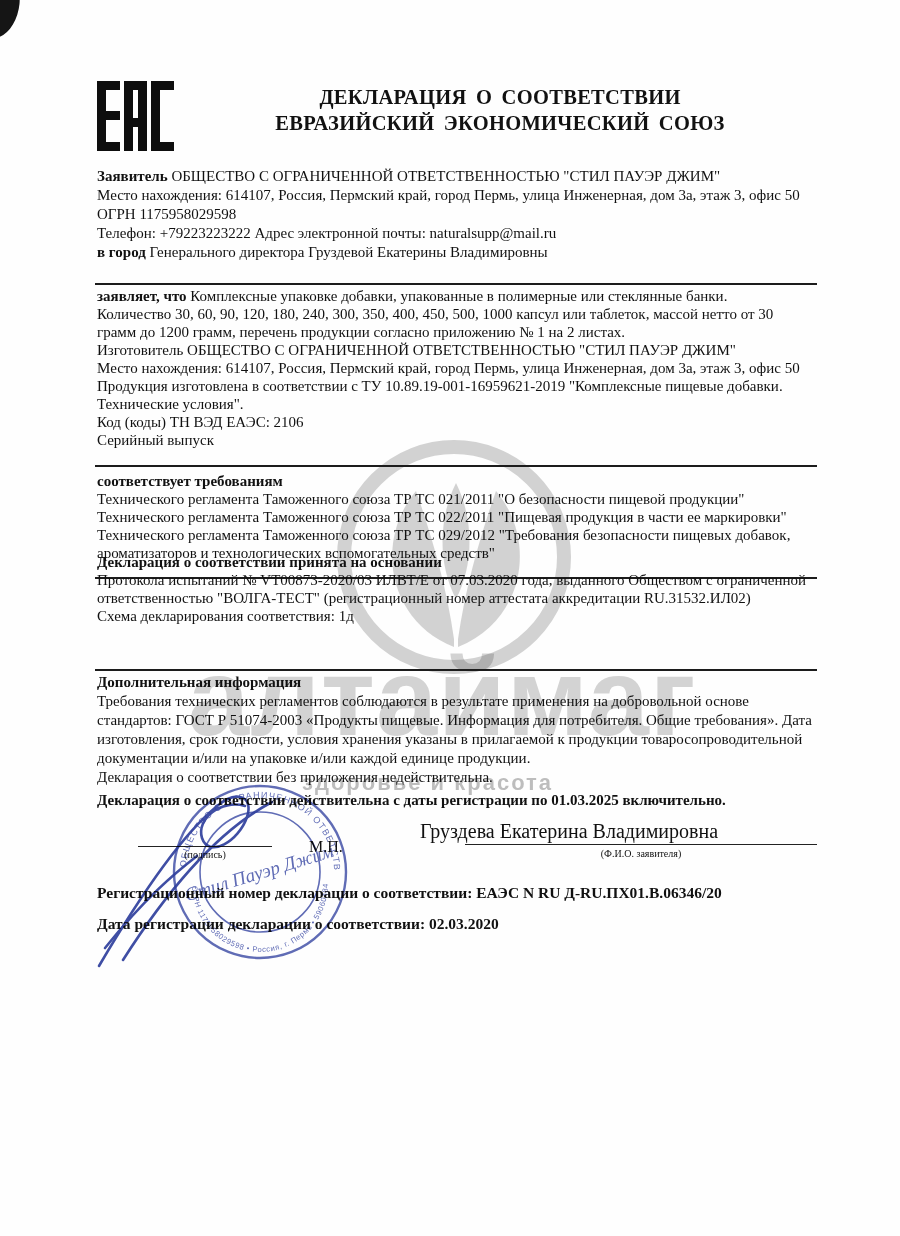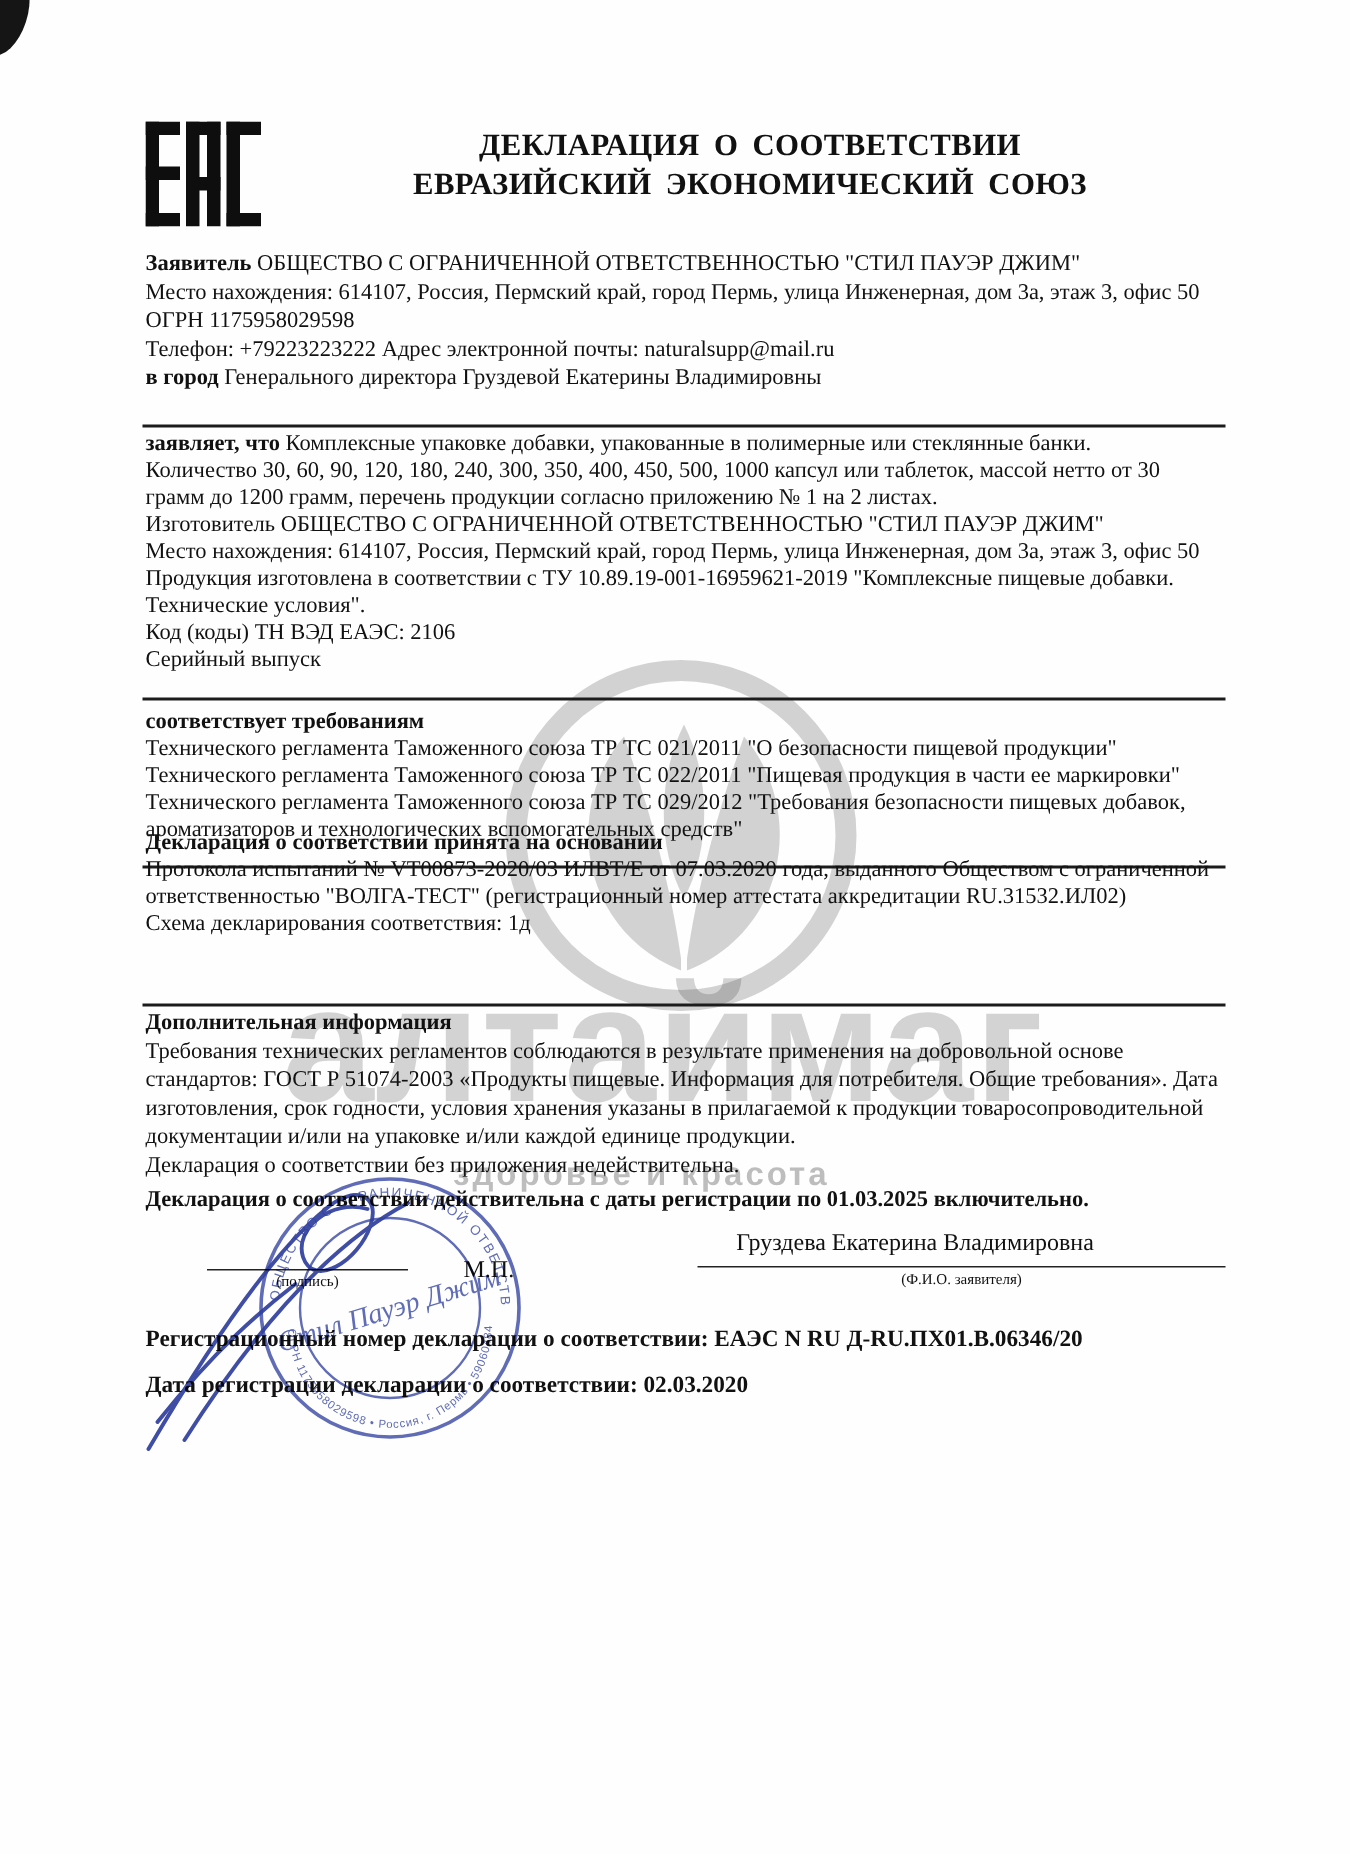--- a/index.html
+++ b/index.html
@@ -22,21 +22,21 @@
   .lh19 p{line-height:19px;}
   .lh18 p{line-height:18px;}
   .divider{position:absolute;left:95px;width:722px;border-top:2px solid #1c1c1c;height:0;}
   b{font-weight:bold;}
   .validity{position:absolute;left:97px;top:792px;width:719px;font-weight:bold;font-size:15px;}
 
   
   .sig-line-left{position:absolute;left:138px;top:846px;width:134px;border-top:1.5px solid #222;}
   .sig-caption-left{position:absolute;left:138px;top:849px;width:134px;text-align:center;font-size:10px;}
   .mp{position:absolute;left:309px;top:838px;font-size:16px;}
-  .declarant-name{position:absolute;left:420px;top:820px;width:380px;text-align:center;font-size:16px;}
+  .declarant-name{position:absolute;left:420px;top:820px;width:380px;font-size:20px;}
   .sig-line-right{position:absolute;left:465px;top:844px;width:352px;border-top:1.5px solid #222;}
   .sig-caption-right{position:absolute;left:465px;top:848px;width:352px;text-align:center;font-size:10px;}
 
   
   .registration{position:absolute;left:97px;top:884px;width:760px;font-weight:bold;font-size:15.5px;}
   .registration p{margin:0 0 13px 0;line-height:18px;}
 
   
   .wm-flower{position:absolute;left:330px;top:433px;z-index:0;}
   .wm-brand{position:absolute;left:188px;top:642px;width:560px;z-index:0;

